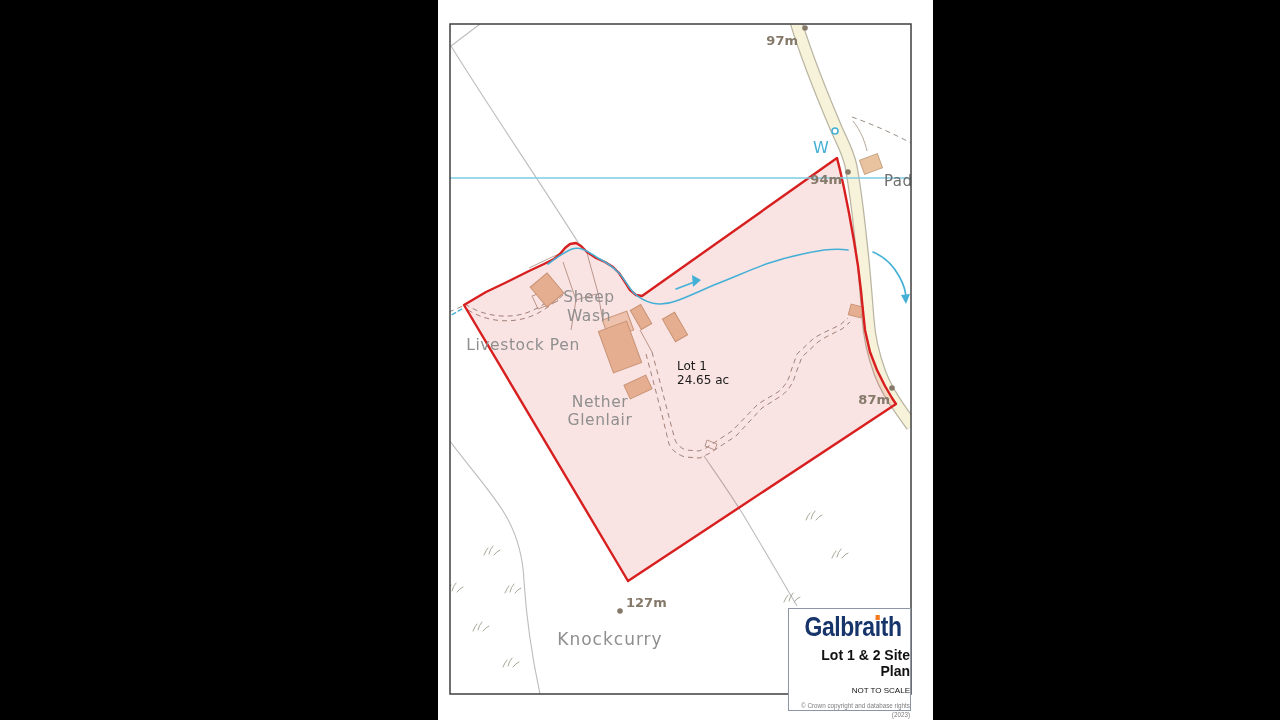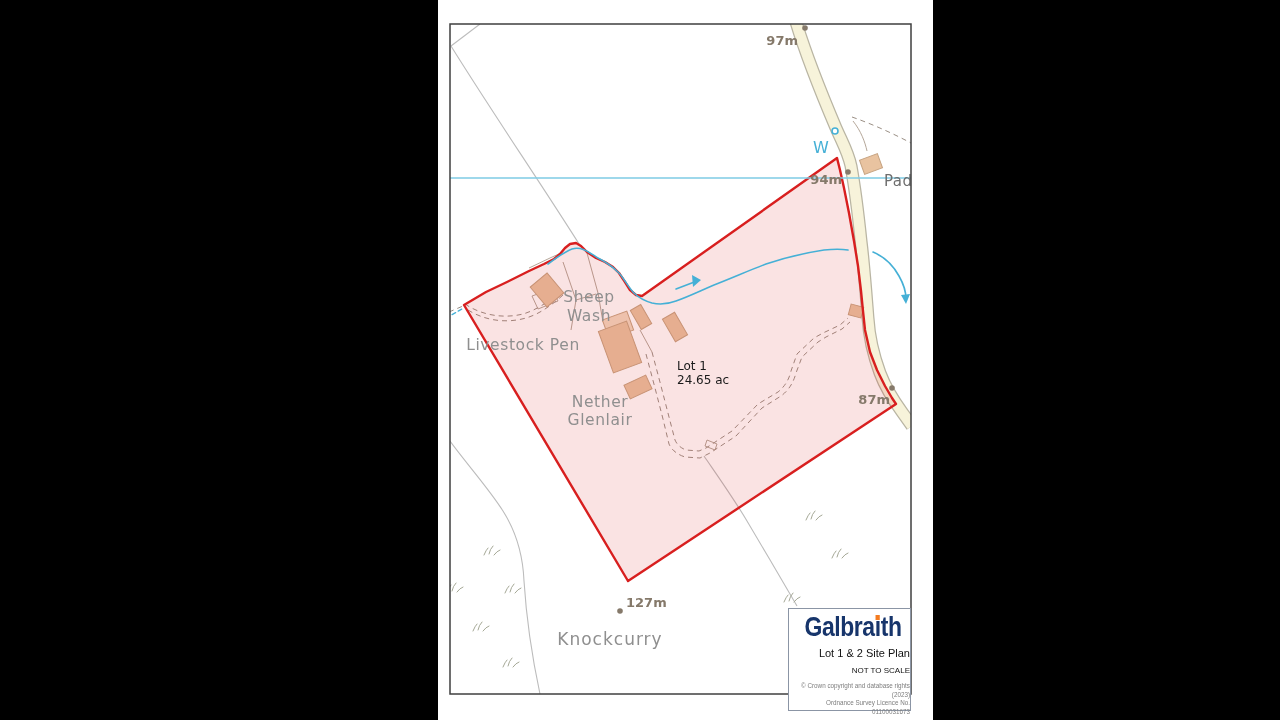--- a/index.html
+++ b/index.html
@@ -35,22 +35,22 @@
 
   
   .legend{position:absolute;left:350px;top:608px;width:123px;height:103px;background:#fff;
           border:1px solid var(--boxborder);box-sizing:border-box;text-align:right;z-index:5;}
   .brand{margin-top:3px;color:var(--navy);font-family:"Liberation Sans",sans-serif;
          font-weight:bold;font-size:27px;line-height:30px;letter-spacing:-0.5px;
          display:inline-block;transform:scaleX(0.85);white-space:nowrap;}
   .iwrap{position:relative;display:inline-block;}
   .idot{position:absolute;top:2.5px;left:50%;transform:translateX(-50%);
         width:5px;height:5px;background:var(--orange);}
-  .plan-title{margin-top:5px;font-family:"Liberation Sans",sans-serif;font-weight:normal;
-              font-size:11px;color:#111;}
+  .plan-title{margin-top:5px;font-family:"Liberation Sans",sans-serif;font-weight:bold;
+              font-size:14px;color:#111;}
   .scale-note{margin-top:7px;font-family:"Liberation Sans",sans-serif;font-weight:normal;
               font-size:8px;color:#111;}
   .copy{margin-top:7px;font-family:"Liberation Sans",sans-serif;font-size:6.3px;
         line-height:8.5px;color:var(--copy);}
 </style>
 </head>
 <body>
 
 <div class="stage">
   <div class="letterbox" style="left:0;width:398px;"></div>

